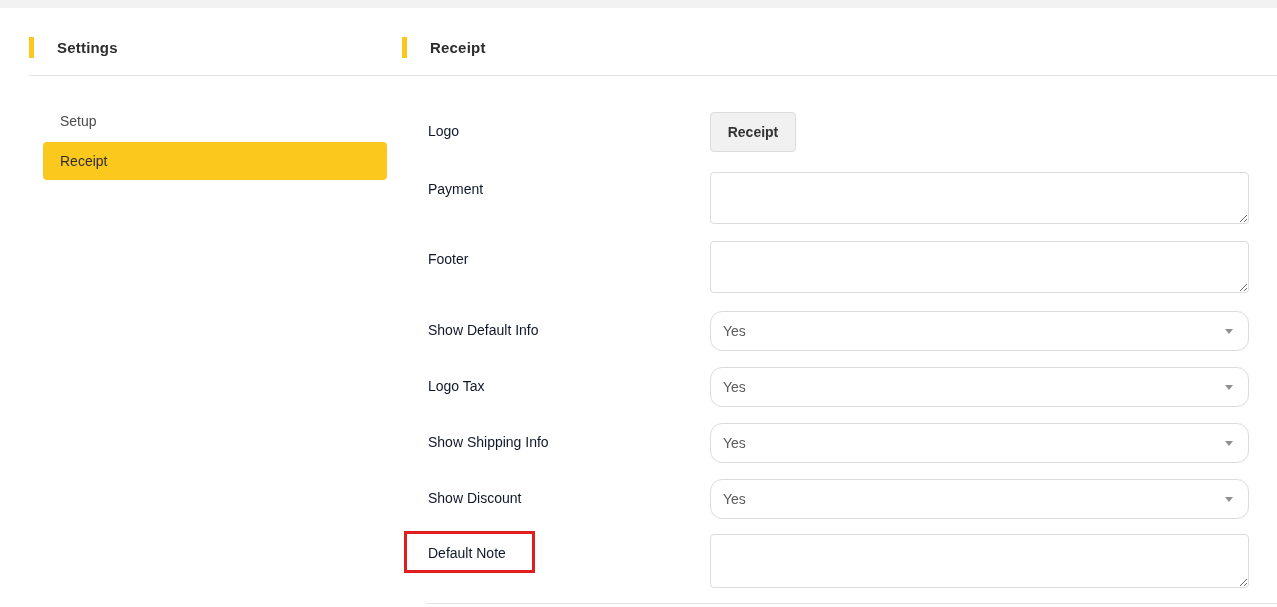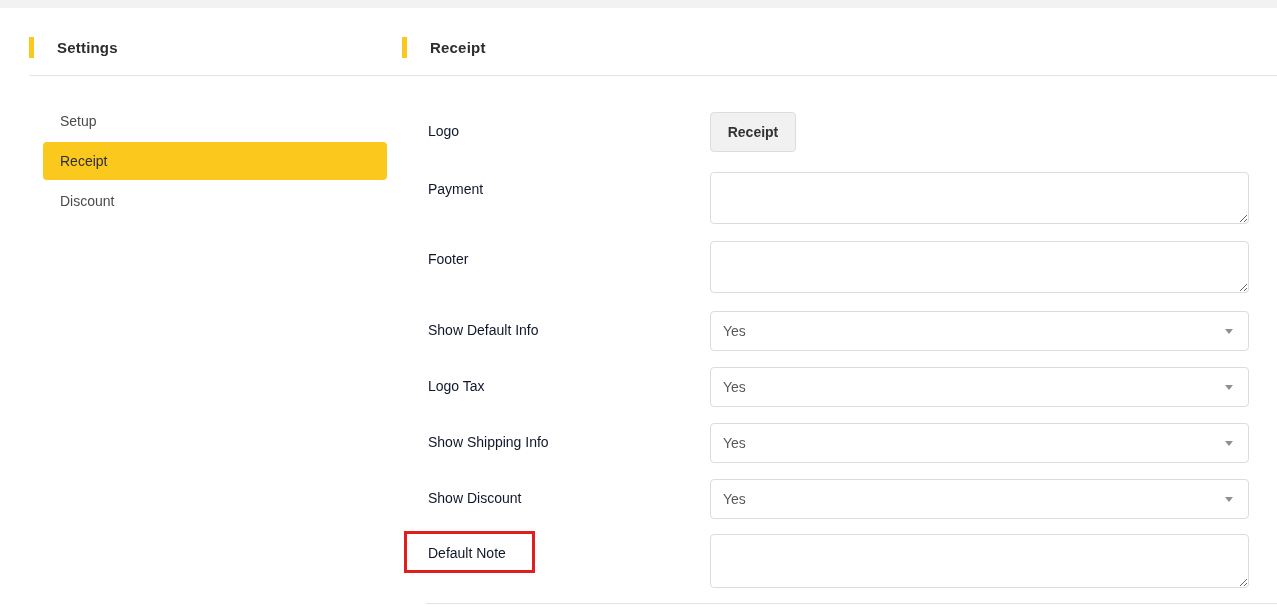--- a/index.html
+++ b/index.html
@@ -77,21 +77,21 @@
   }
   .ta{
     position:absolute;left:710px;width:539px;
     border:1px solid var(--border);border-radius:4px;
     resize:both;outline:none;
     font-family:inherit;font-size:14px;color:#555;
     padding:8px 12px;
   }
   .select{
     position:absolute;left:710px;width:539px;height:40px;
-    border:1px solid var(--border);border-radius:4px;
+    border:1px solid var(--border);border-radius:12px;
     background:#fff;cursor:pointer;
   }
   .select-value{
     position:absolute;left:12px;top:50%;transform:translateY(-50%);
     font-size:14px;color:#5a5a5a;
   }
   .caret{
     position:absolute;right:15px;top:17px;
     width:0;height:0;
     border-left:4px solid transparent;
@@ -121,21 +121,20 @@
 <div class="panel-heading main-heading">
   <span class="accent-bar"></span>
   <h2>Receipt</h2>
 </div>
 
 <div class="header-divider"></div>
 
 <nav class="sidebar-nav">
   <div class="nav-item">Setup</div>
   <div class="nav-item selected">Receipt</div>
-  <div class="nav-item">Discount</div>
 </nav>
 
 <div class="form-label" style="top:123px">Logo</div>
 <div class="upload-group" style="top:112px">
   <button class="browse-btn">Receipt</button>
 </div>
 
 <div class="form-label" style="top:181px">Payment</div>
 <textarea class="ta" style="top: 172px; height: 52px;"></textarea>
 

